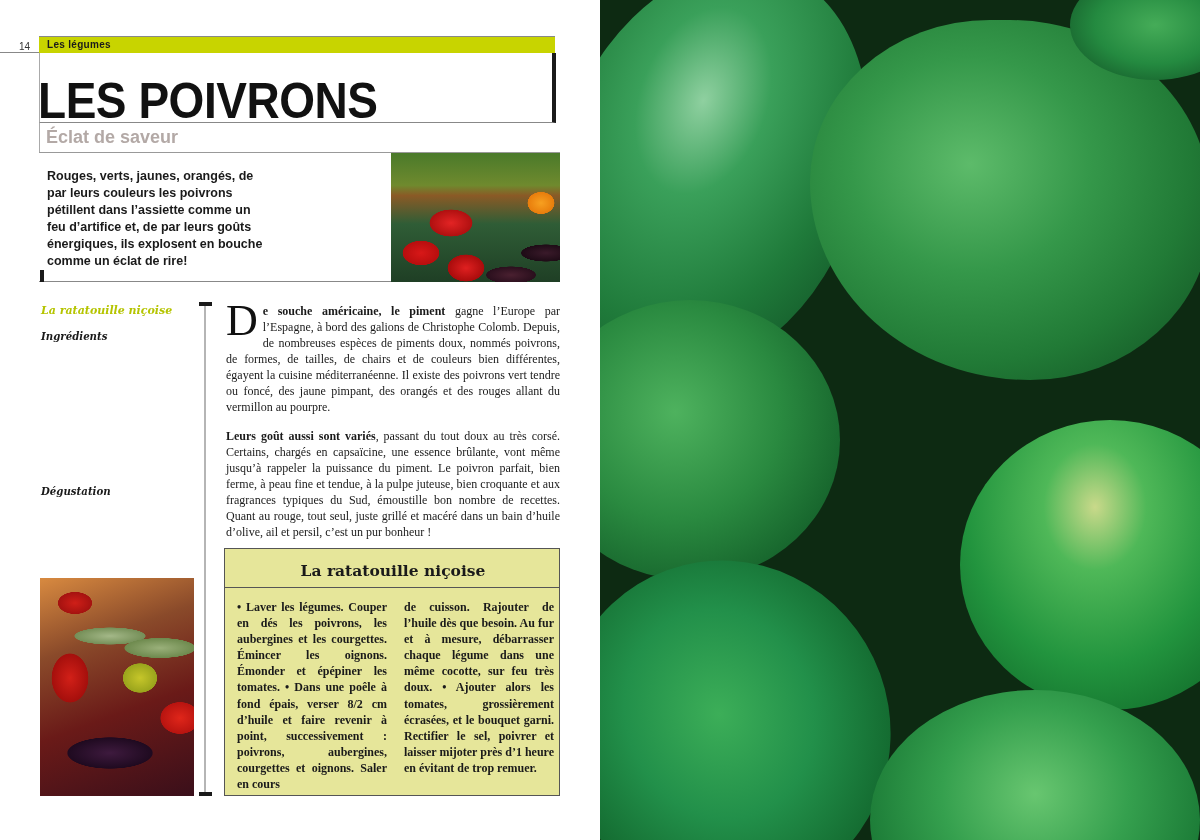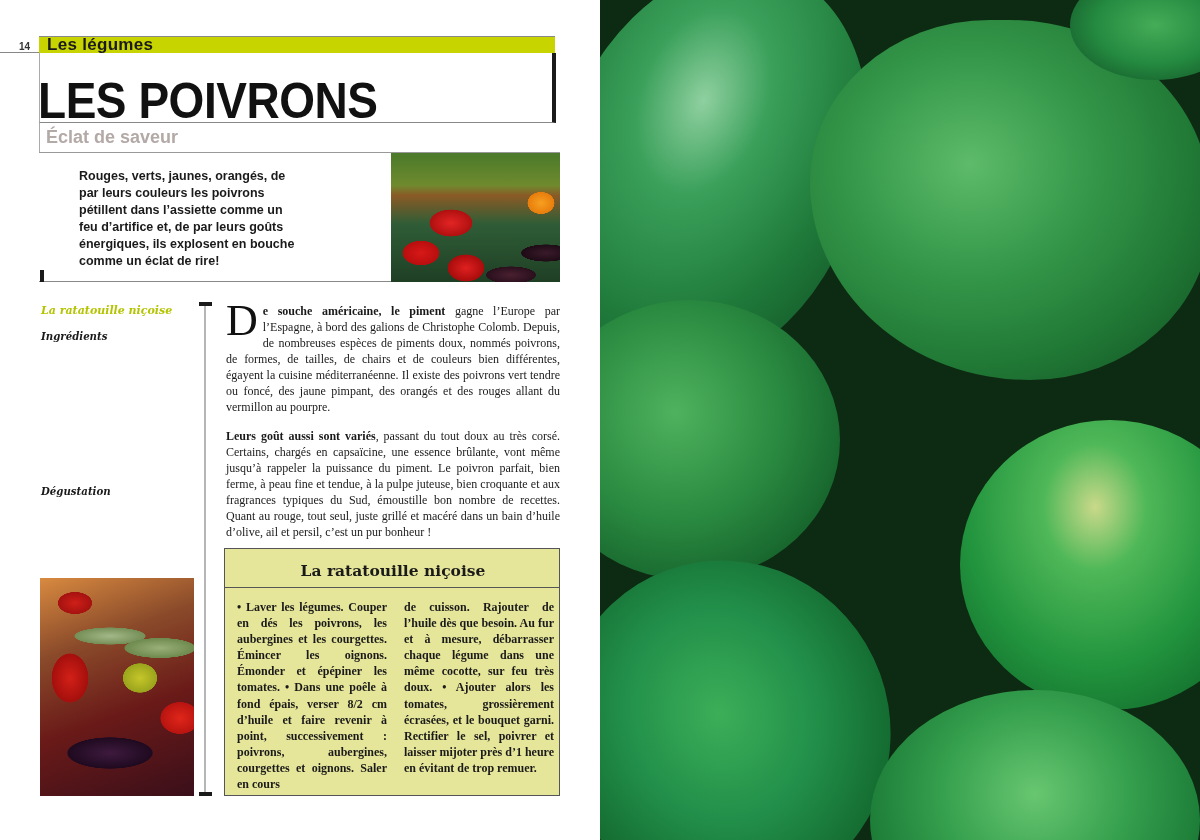--- a/index.html
+++ b/index.html
@@ -3,34 +3,34 @@
 <meta charset="utf-8">
 <style>
   * { margin:0; padding:0; box-sizing:border-box; }
   html, body { width:1200px; height:840px; overflow:hidden; background:#ffffff; }
   body { position:relative; font-family:"DejaVu Serif", serif; color:#1a1a1a; }
 
   .left-page { position:absolute; left:0; top:0; width:600px; height:840px; background:#fff; }
   .right-page { position:absolute; left:600px; top:0; width:600px; height:840px; overflow:hidden; background:#0d2a12; }
 
   
-  .page-number { position:absolute; left:19px; top:41px; font-family:"Liberation Sans", sans-serif; font-weight:bold; font-size:10px; color:#333; }
+  .page-number { position:absolute; left:19px; top:41px; font-family:"Liberation Sans", sans-serif; font-weight:normal; font-size:10px; color:#333; }
   .header-rule { position:absolute; left:0; top:52px; width:40px; height:1px; background:#888; }
   .section-bar { position:absolute; left:39px; top:36px; width:516px; height:17px; background:#c8d400; border-top:1px solid #888; }
-  .section-label { position:absolute; left:47px; top:36px; font-family:"Liberation Sans", sans-serif; font-weight:bold; font-size:17px; color:#1a1a1a; line-height:18px; letter-spacing:0.3px; }
+  .section-label { position:absolute; left:47px; top:36px; font-family:"Liberation Sans", sans-serif; font-weight:bold; font-size:10px; color:#1a1a1a; line-height:18px; letter-spacing:0.3px; }
   .title-frame { position:absolute; left:39px; top:53px; width:517px; height:70px; border-left:1px solid #aaa; border-right:4px solid #1a1a1a; border-bottom:1px solid #888; }
   .page-title { position:absolute; left:38px; top:76px; font-family:"Liberation Sans", sans-serif; font-weight:bold; font-size:50px; line-height:50px; letter-spacing:-0.5px; color:#111; transform:scaleX(0.92); transform-origin:left top; }
   .subtitle-frame { position:absolute; left:39px; top:123px; width:1px; height:30px; background:#aaa; }
   .page-subtitle { position:absolute; left:46px; top:127px; font-family:"Liberation Sans", sans-serif; font-weight:bold; font-size:18px; color:#b3a9a6; }
   .subtitle-rule { position:absolute; left:39px; top:152px; width:521px; height:1px; background:#999; }
 
   
   .intro-frame { position:absolute; left:39px; top:153px; width:521px; height:129px; border-right:1px solid #aaa; border-bottom:1px solid #888; }
   .intro-mark { position:absolute; left:40px; top:270px; width:4px; height:12px; background:#1a1a1a; }
-  .intro-text { position:absolute; left:47px; top:168px; width:222px; font-family:"Liberation Sans", sans-serif; font-weight:bold; font-size:12.5px; line-height:17px; color:#1a1a1a;margin-left:32px; }
+  .intro-text { position:absolute; left:47px; top:168px; width:222px; font-family:"Liberation Sans", sans-serif; font-weight:bold; font-size:12.5px; line-height:17px; color:#1a1a1a; }
   .pull-quote { position:absolute; left:266px; top:166px; width:108px; text-align:right; font-family:"DejaVu Serif", serif; font-style:italic; font-size:10.5px; line-height:17.3px; color:#222; }
   .pull-quote b { font-weight:bold; }
   .intro-photo { position:absolute; left:391px; top:153px; width:169px; height:129px; overflow:hidden;
     background:
       radial-gradient(ellipse 30px 20px at 30px 100px, #d81818 0%, #b80e0e 60%, transparent 62%),
       radial-gradient(ellipse 35px 22px at 60px 70px, #e32424 0%, #b01010 60%, transparent 62%),
       radial-gradient(ellipse 30px 22px at 75px 115px, #e02020 0%, #a90c0c 60%, transparent 62%),
       radial-gradient(ellipse 22px 18px at 150px 50px, #f7a020 0%, #e87d0c 60%, transparent 62%),
       radial-gradient(ellipse 35px 12px at 155px 100px, #3a1a2a 0%, #1e0b16 70%, transparent 72%),
       radial-gradient(ellipse 35px 12px at 120px 122px, #4a2030 0%, #2a0f1d 70%, transparent 72%),

